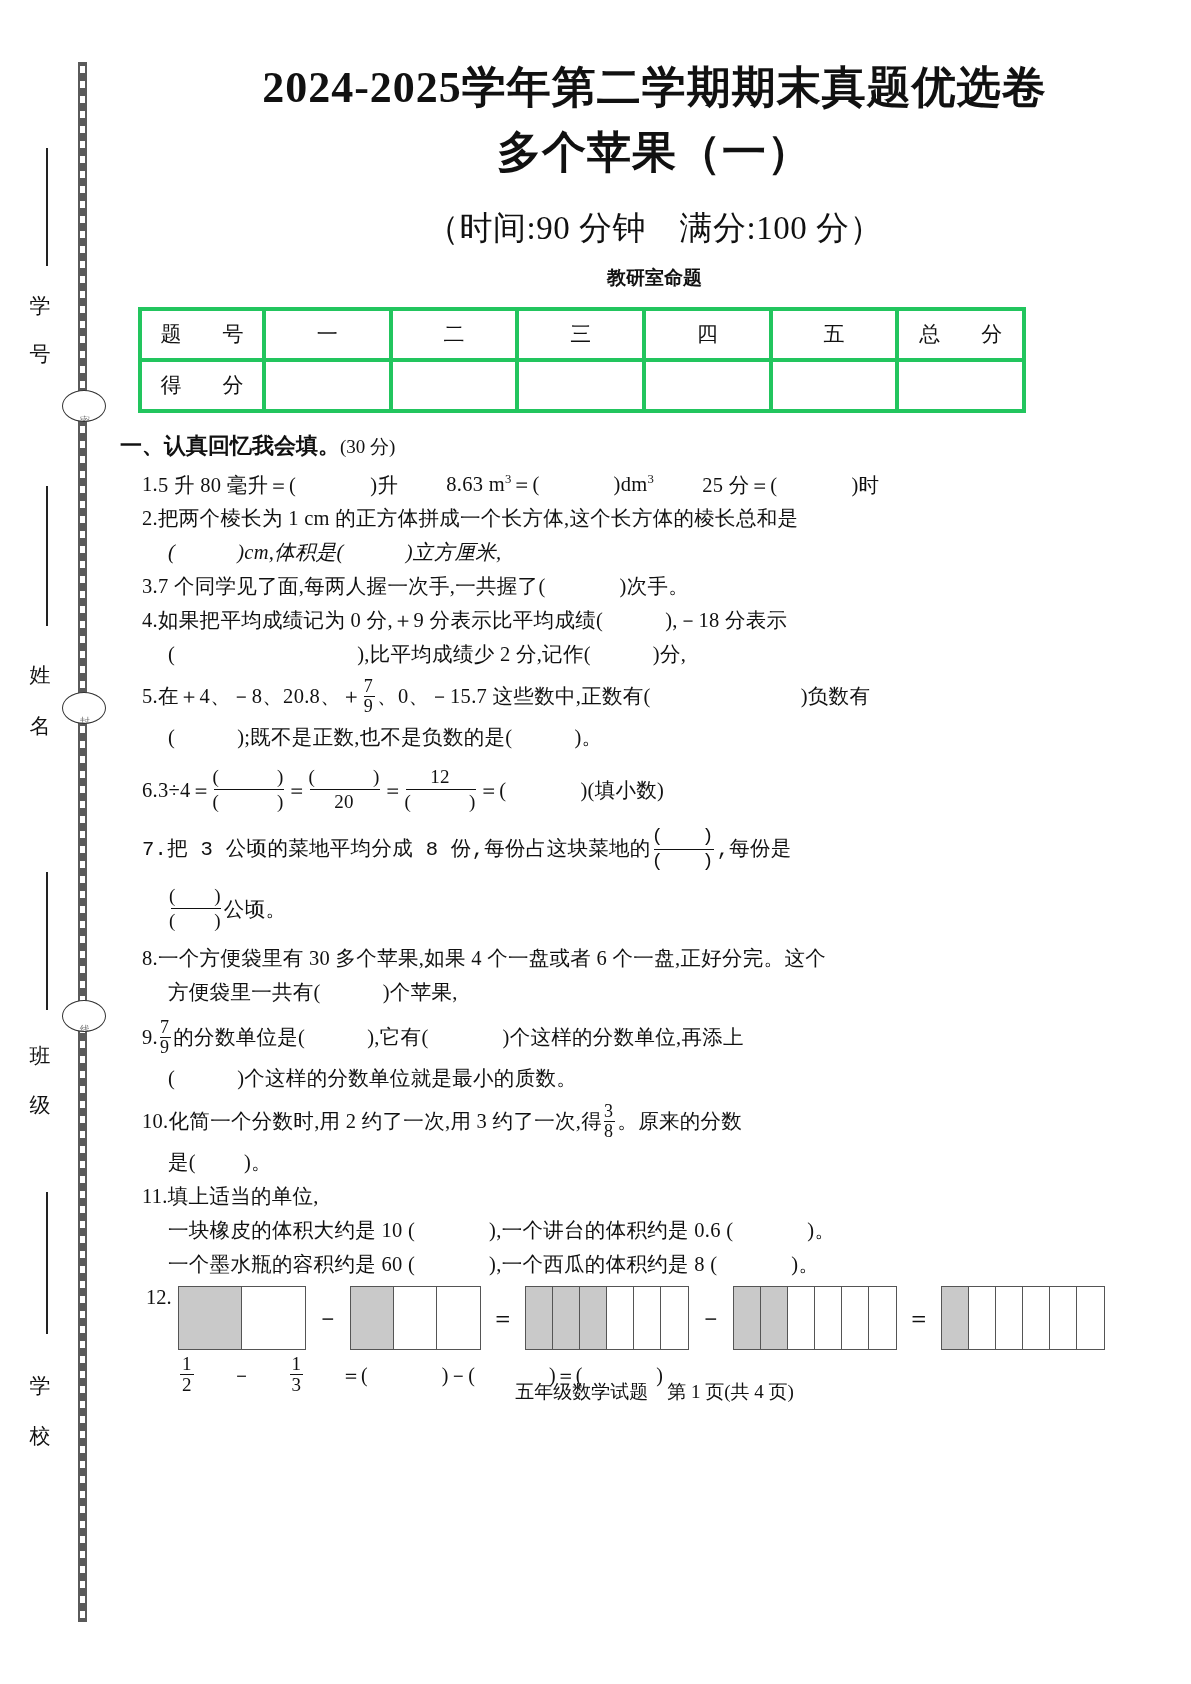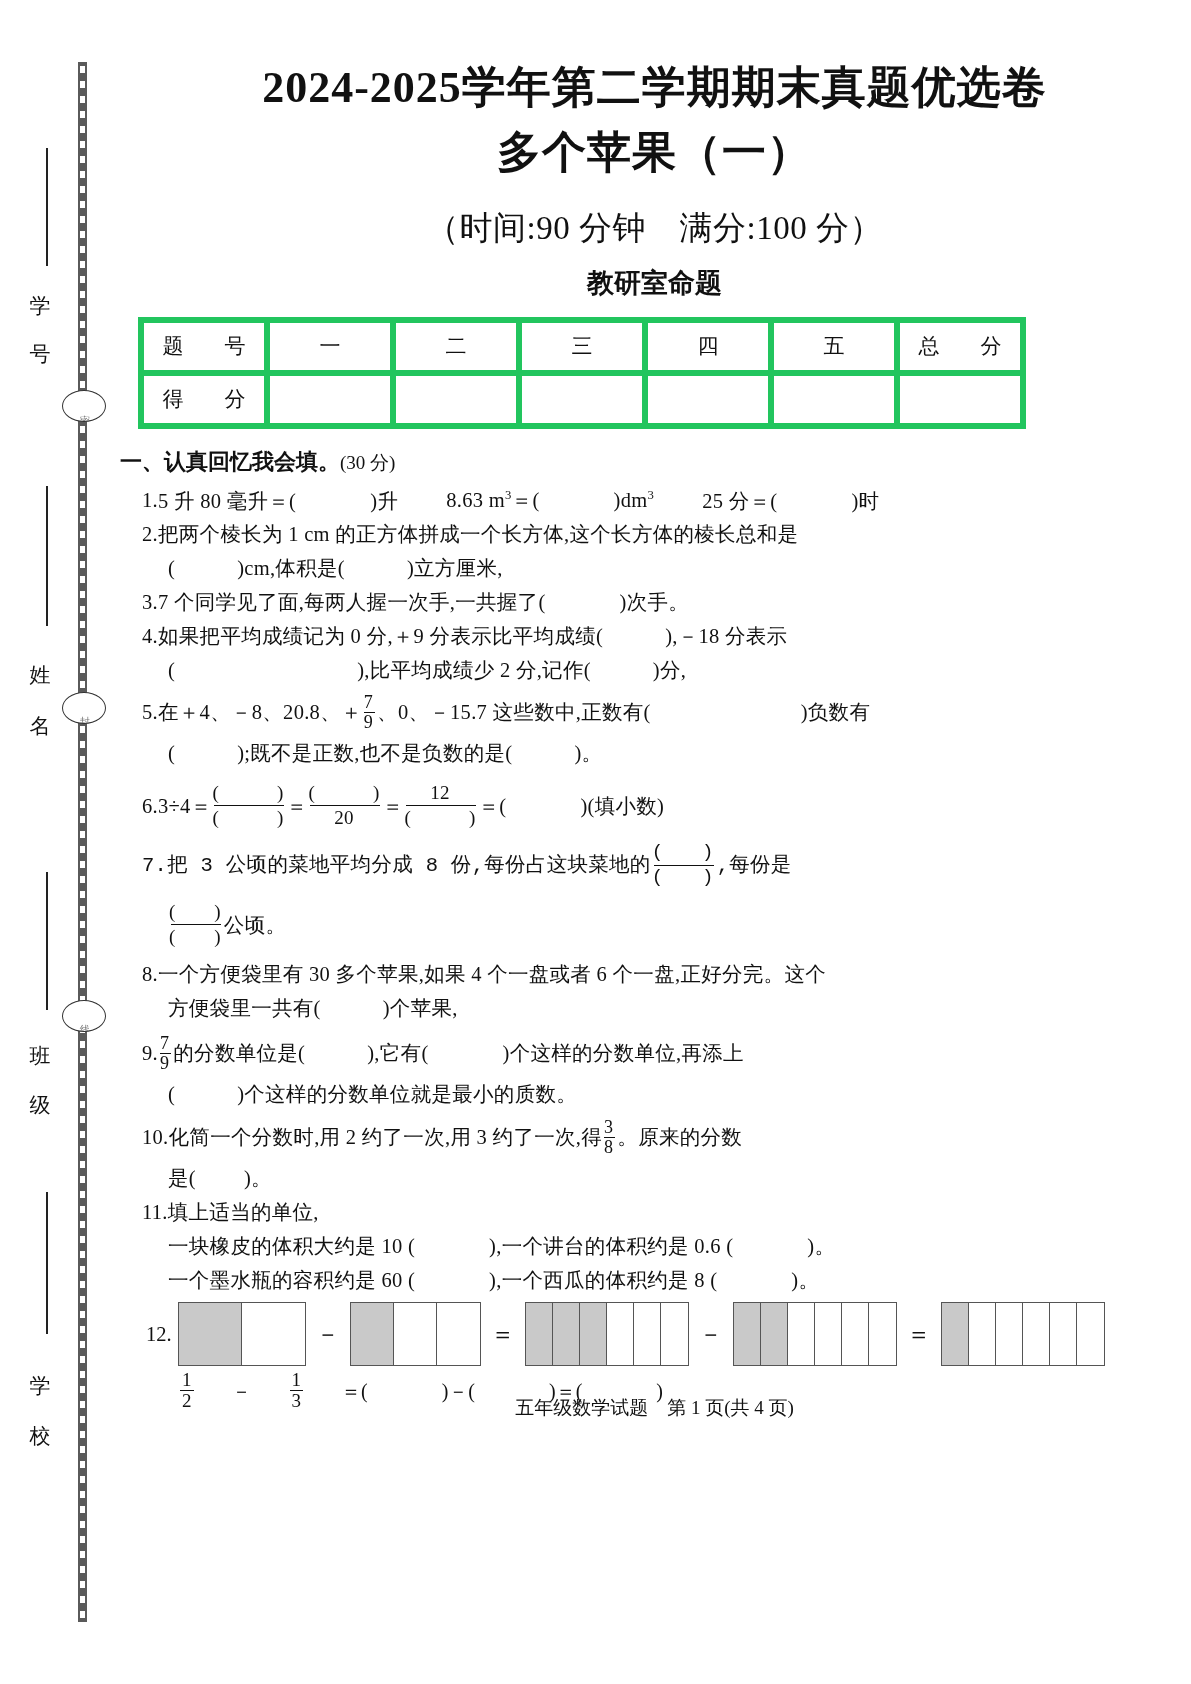--- a/index.html
+++ b/index.html
@@ -56,32 +56,32 @@
     white-space:nowrap;
   }
   .title2{
     text-align:center;font-size:44px;font-weight:bold;
     letter-spacing:1px;margin-top:12px;line-height:1.2;
   }
   .subline{
     text-align:center;font-size:33px;margin-top:26px;letter-spacing:.5px;
   }
   .author{
-    text-align:center;font-size:27px;font-weight:bold;margin-top:14px;
+    text-align:center;font-size:19px;font-weight:bold;margin-top:14px;
   }
 
   
   table.score{
     border-collapse:collapse;
     margin:16px 0 0 20px;
     width:888px;
     table-layout:fixed;
   }
   table.score td{
-    border:6px solid #22c55e;
+    border:4px solid #22c55e;
     height:45px;
     text-align:center;
     font-size:21px;
     letter-spacing:10px;
     text-indent:10px;
   }
   table.score td.lbl{width:118px;}
 
   
   .sec-head{
@@ -123,21 +123,21 @@
     text-align:center;
     font-size:19px;
     line-height:1.25;
     margin:0 3px;
   }
   .bfrac .num{display:block;}
   .bfrac .den{display:block;border-top:1.3px solid #111;}
 
   
   .bars{
-    display:flex;align-items:center;
+    display:flex;
     margin:6px 0 0 0;padding-left:28px;gap:0;
   }
   .bar{display:flex;border:1.6px solid #555;background:#fff;height:62px;}
   .bar .cell{
     border-right:1.4px solid #555;
     box-sizing:border-box;
   }
   .bar .cell:last-child{border-right:none;}
   .bar .cell.on{background:#c9c9c9;}
   .op{
@@ -216,21 +216,21 @@
       <span>一、认真回忆我会填。</span><span class="pts">(30 分)</span>
     </div>
 
     <div class="q">
       <span class="qn">1.</span><span>5 升 80 毫升＝(</span><span class="sp sp12"></span><span>)升</span><span class="sp sp8"></span><span class="nowrap"><span>8.63 m</span><sup>3</sup><span>＝(</span></span><span class="sp sp12"></span><span class="nowrap"><span>)dm</span><sup>3</sup></span><span class="sp sp8"></span><span>25 分＝(</span><span class="sp sp12"></span><span>)时</span>
     </div>
 
     <div class="q">
       <span class="qn">2.</span><span>把两个棱长为 1 cm 的正方体拼成一个长方体,这个长方体的棱长总和是</span>
     </div>
-    <div class="q" style="padding-left:52px;">
+    <div class="q" style="padding-left:52px;font-style:italic;">
       <span>(</span><span class="sp sp10"></span><span>)cm,体积是(</span><span class="sp sp10"></span><span>)立方厘米,</span>
     </div>
 
     <div class="q">
       <span class="qn">3.</span><span>7 个同学见了面,每两人握一次手,一共握了(</span><span class="sp sp12"></span><span>)次手。</span>
     </div>
 
     <div class="q">
       <span class="qn">4.</span><span>如果把平均成绩记为 0 分,＋9 分表示比平均成绩(</span><span class="sp sp10"></span><span>),－18 分表示</span>
     </div>

